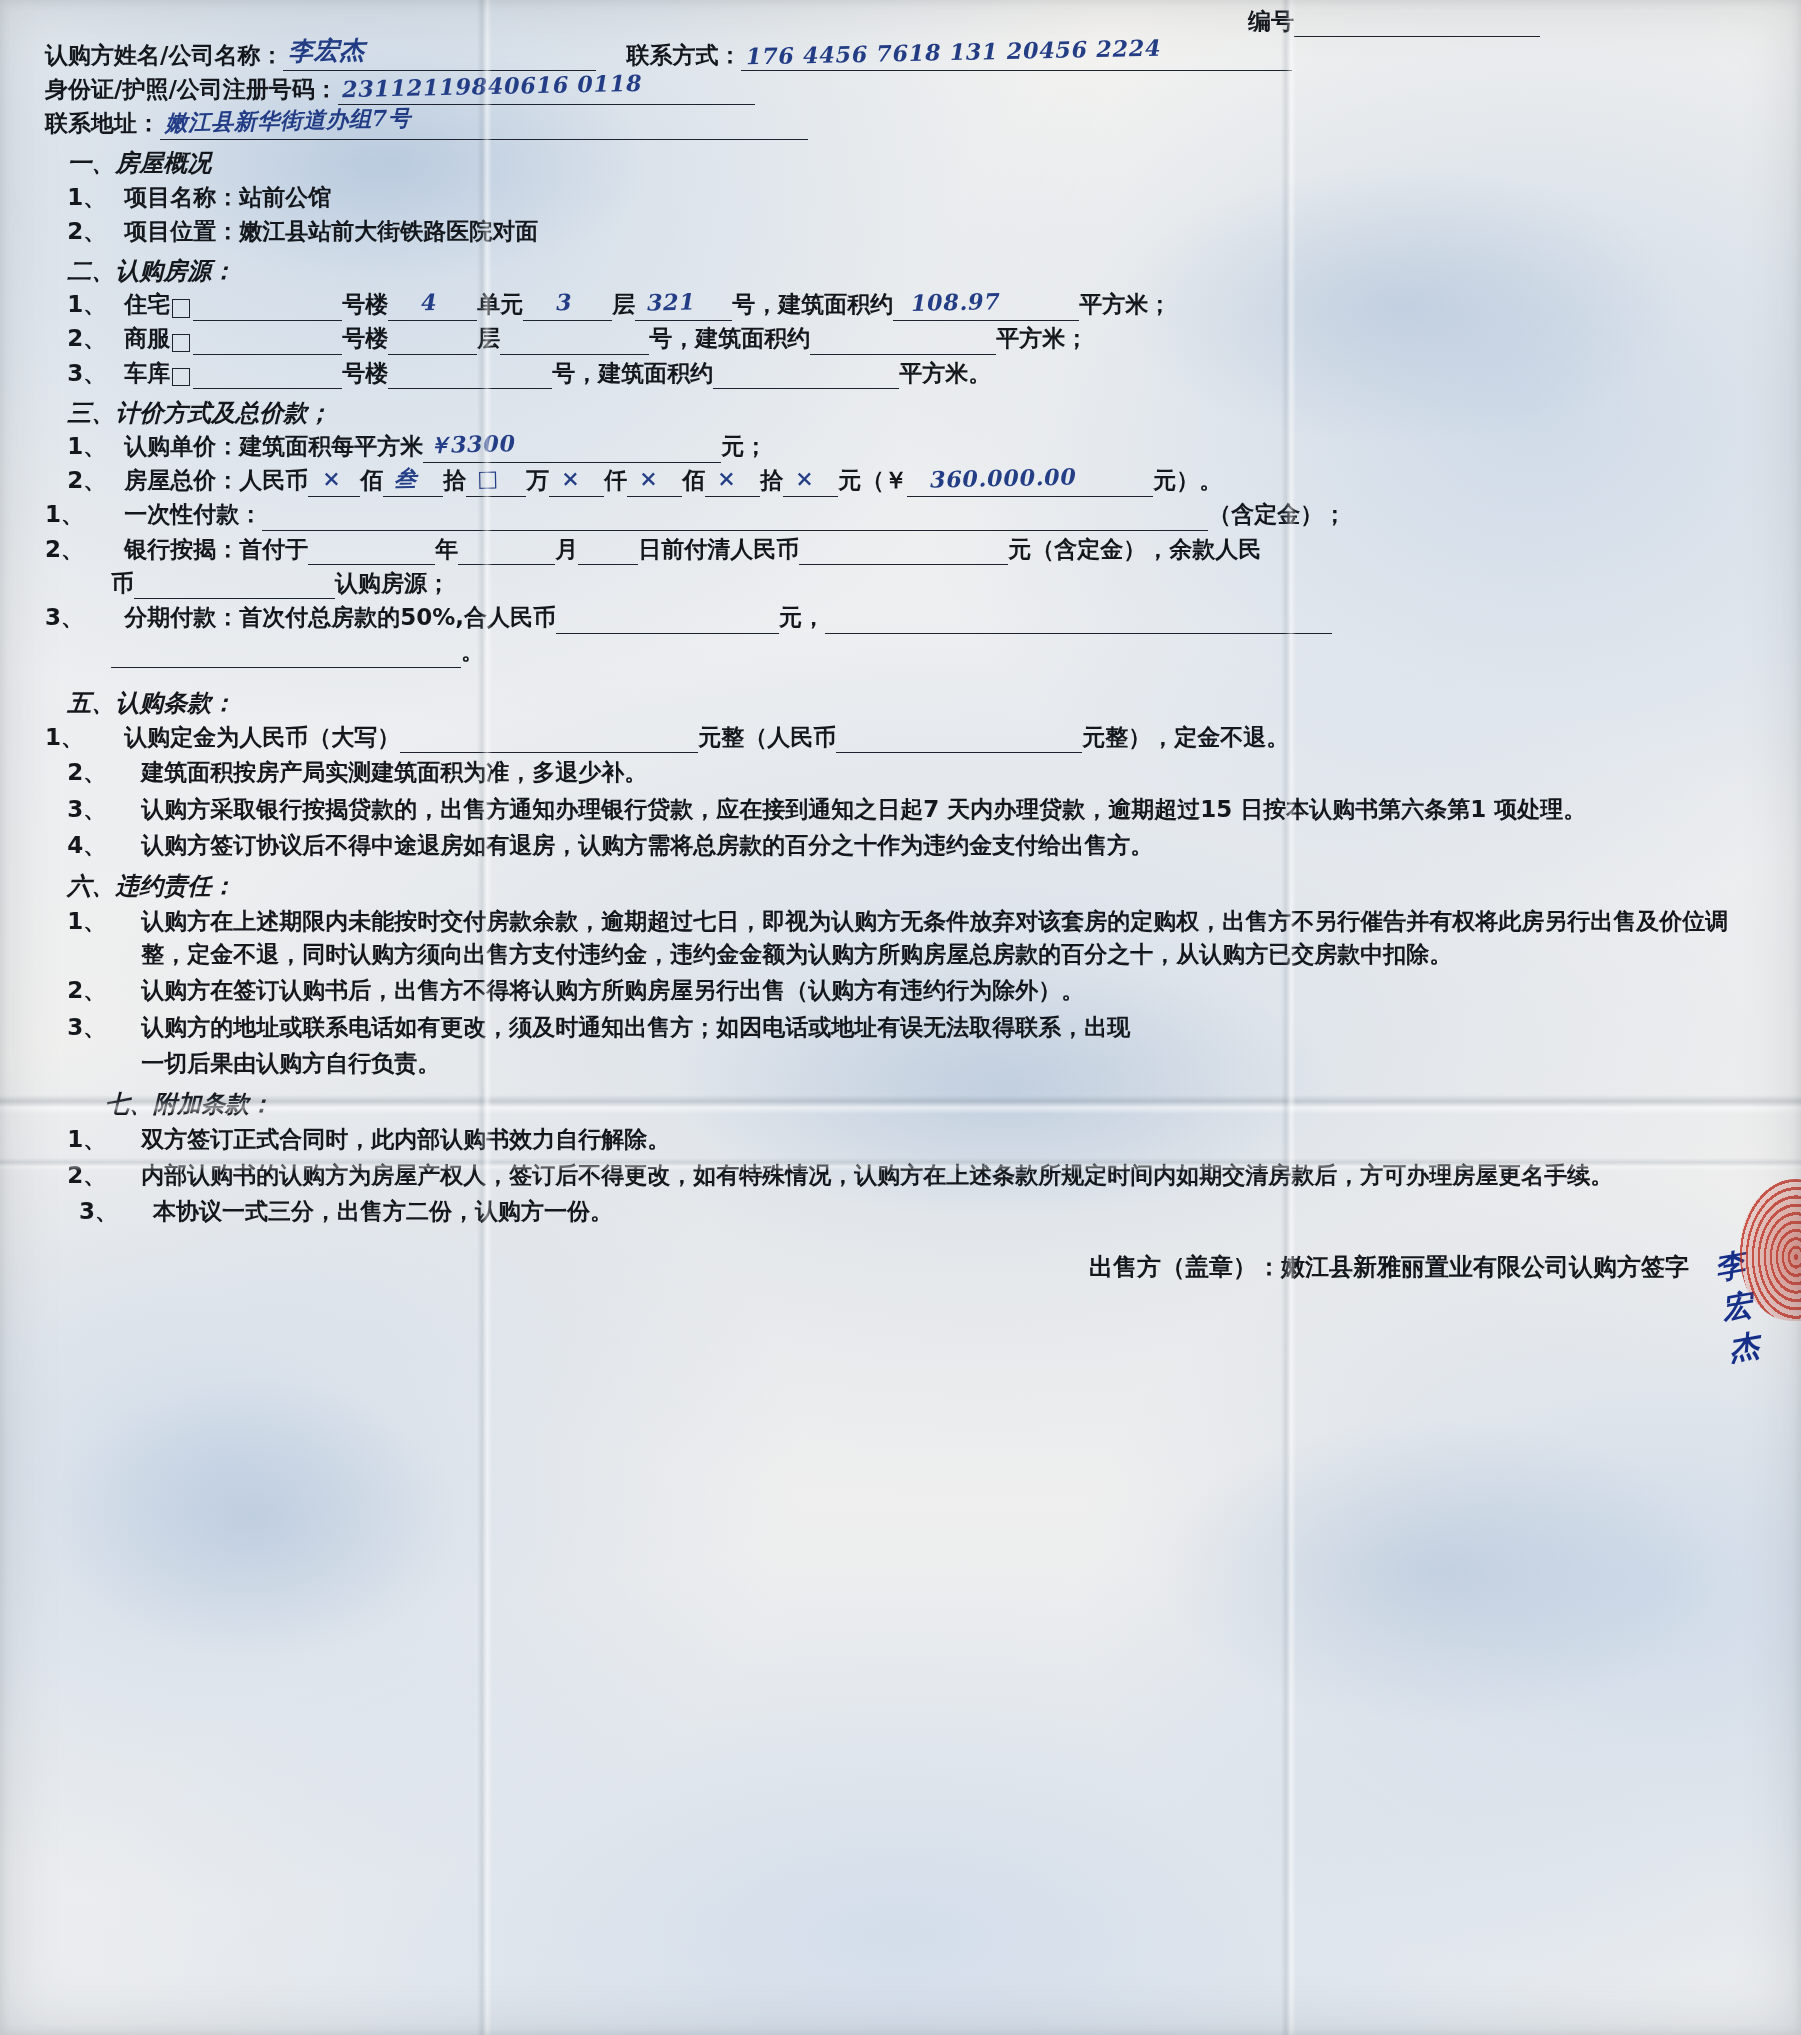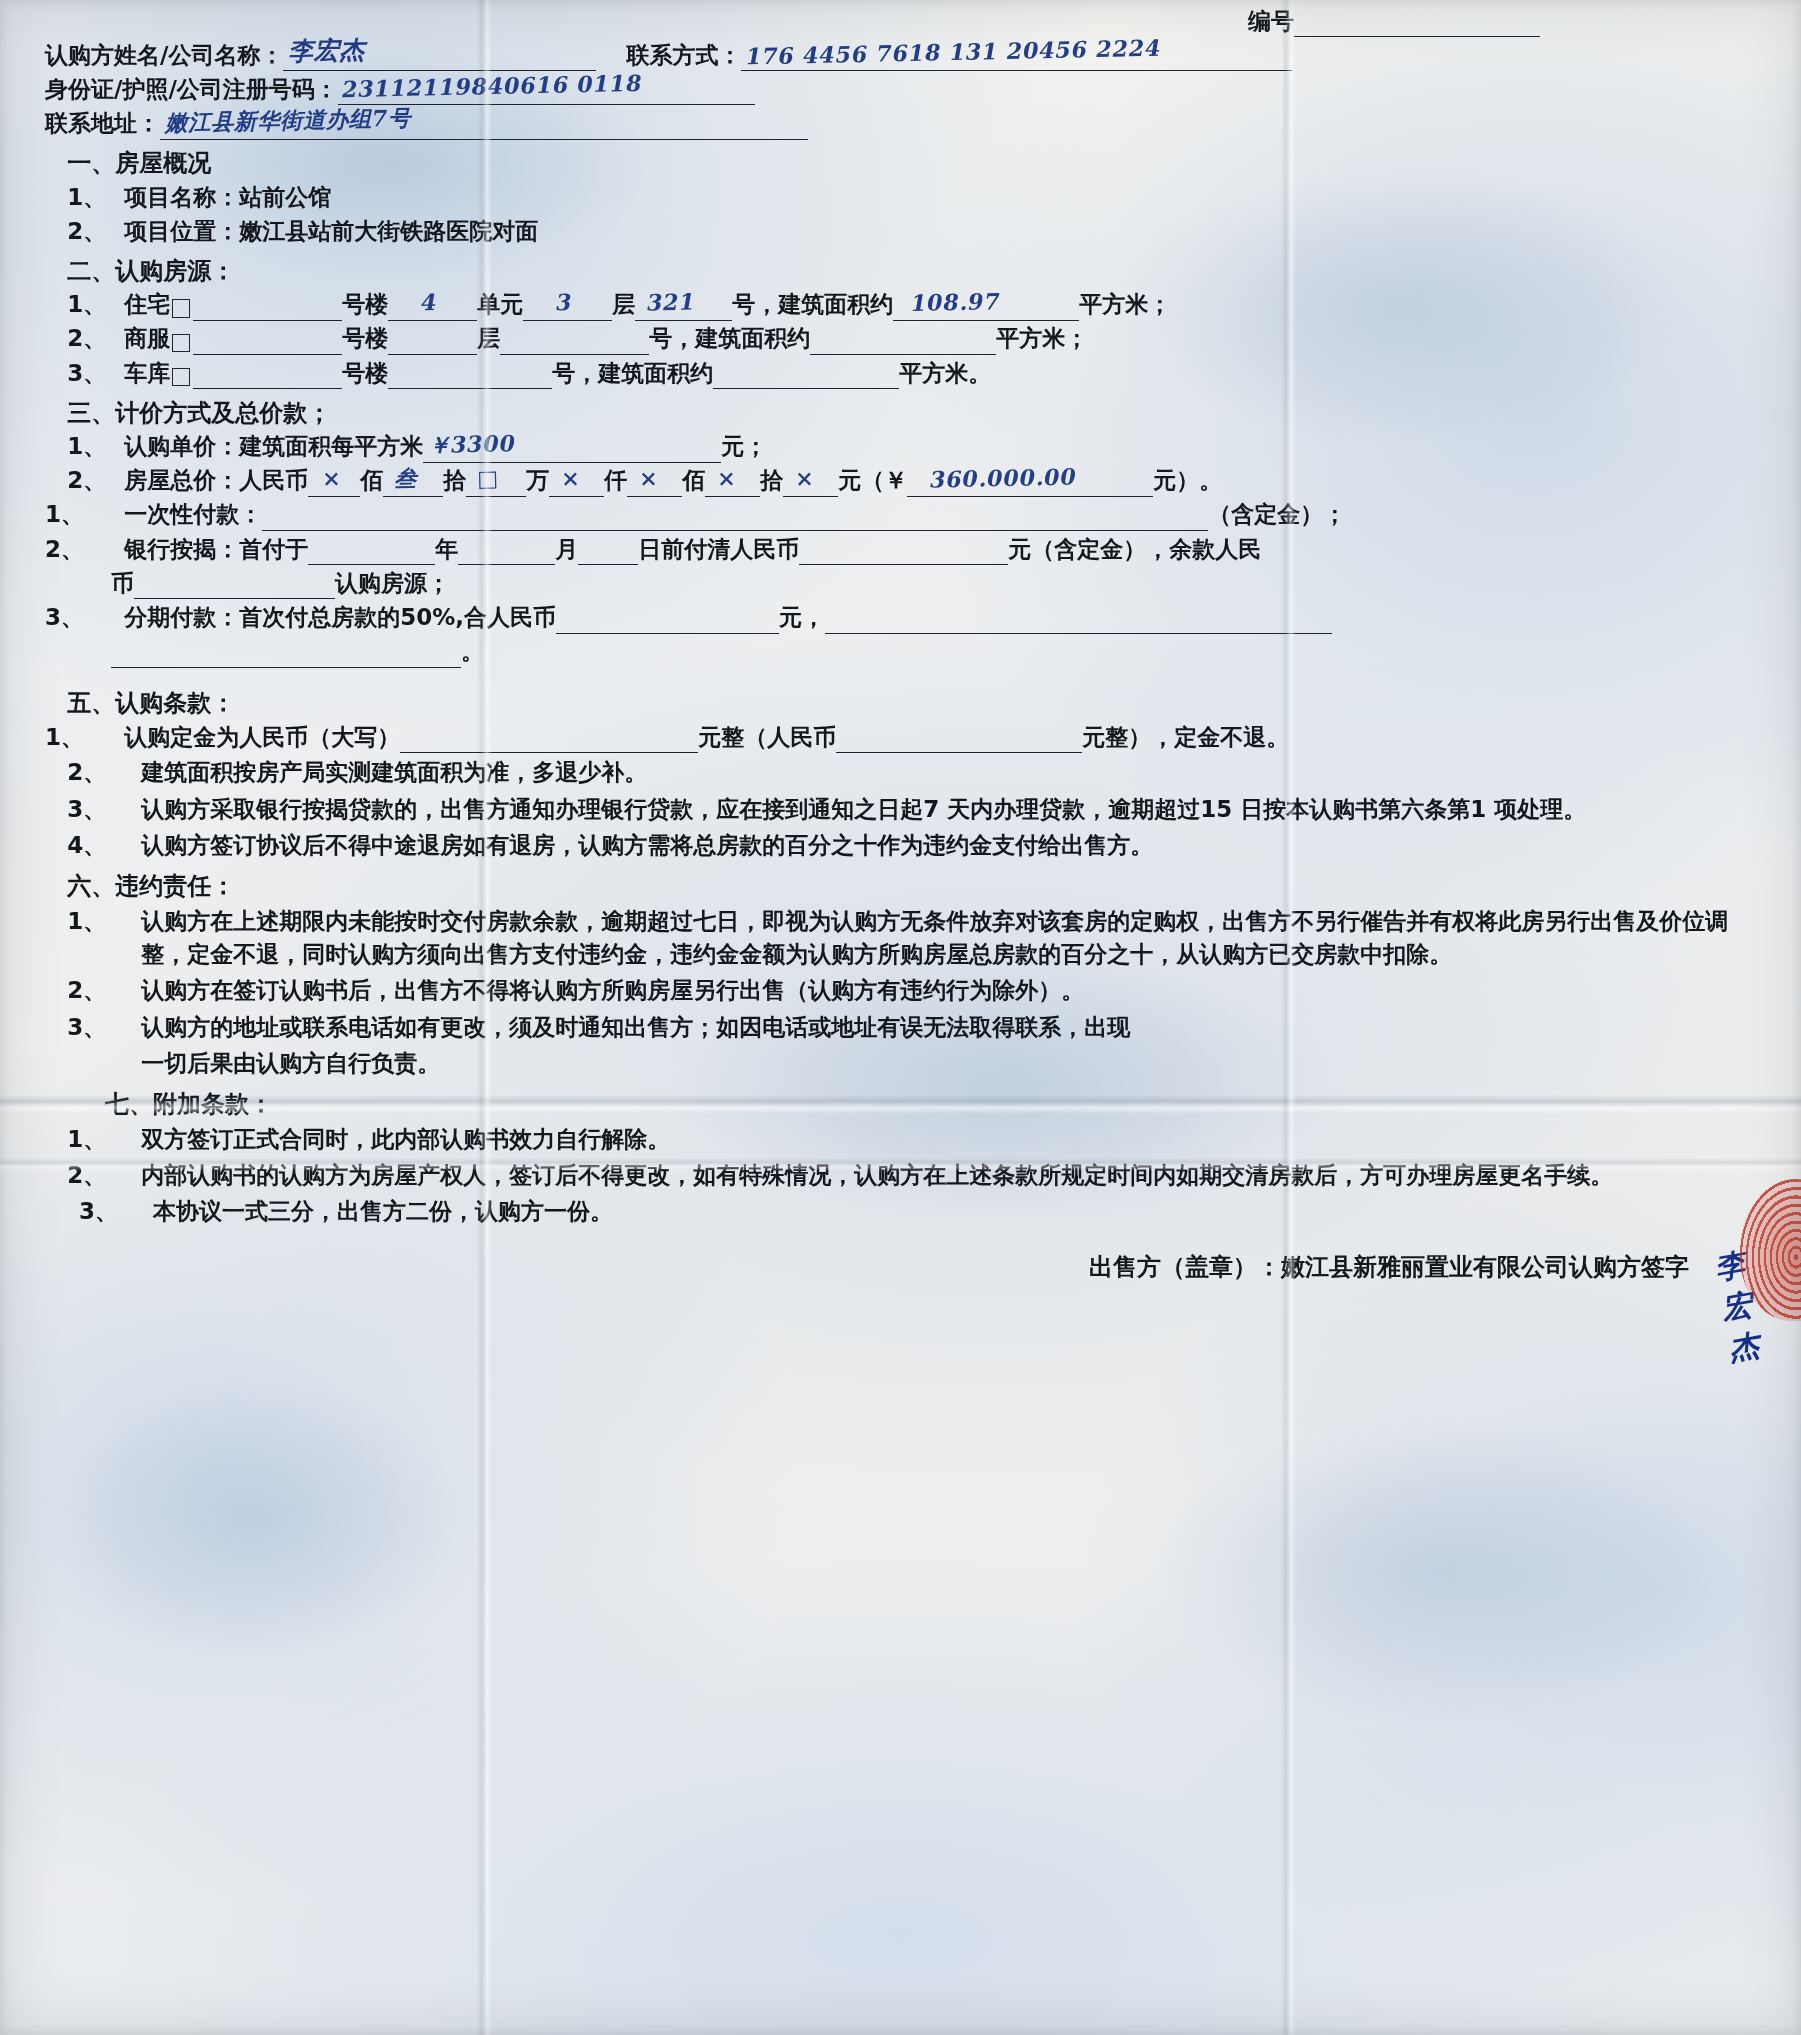--- a/index.html
+++ b/index.html
@@ -104,20 +104,21 @@
     width: 16.4px; height: 16.4px;
     border: 1.5px solid #1d2430;
     margin: 0 3px 3px 1.5px;
     vertical-align: middle;
   }
 
   .sect {
     font-size: 24px;
     font-weight: 700;
     margin: 7.4px 0 1.5px 0;
+    font-style: italic;
   }
   .indent1 { padding-left: 22.3px; }
   .indent2 { padding-left: 66px; }
 
   .para {
     font-size: 23px;
     font-weight: 700;
     line-height: 1.45;
     display: flex;
     margin: 3px 0;

